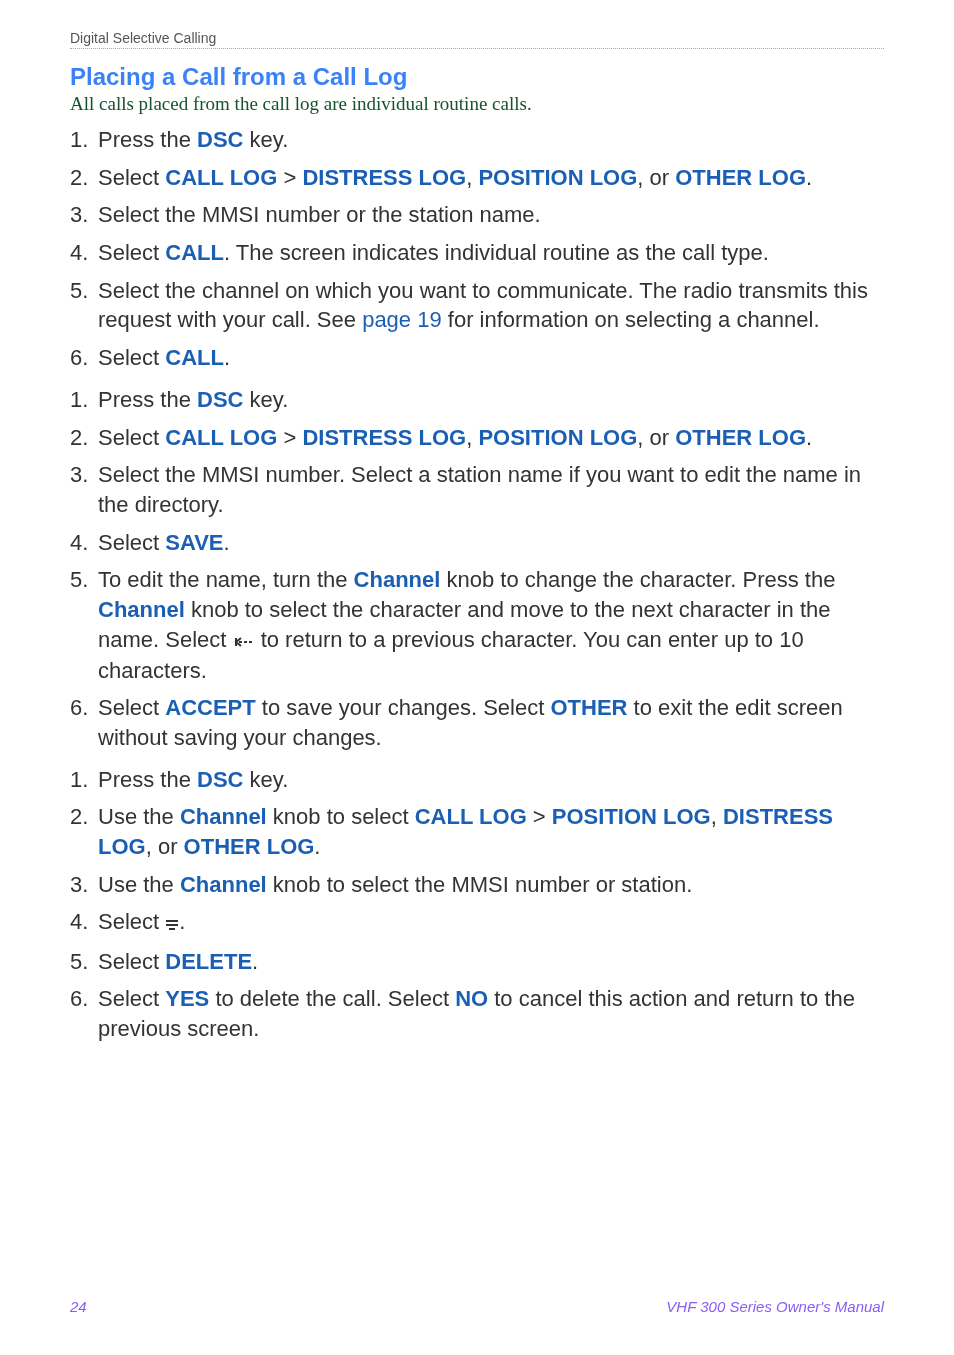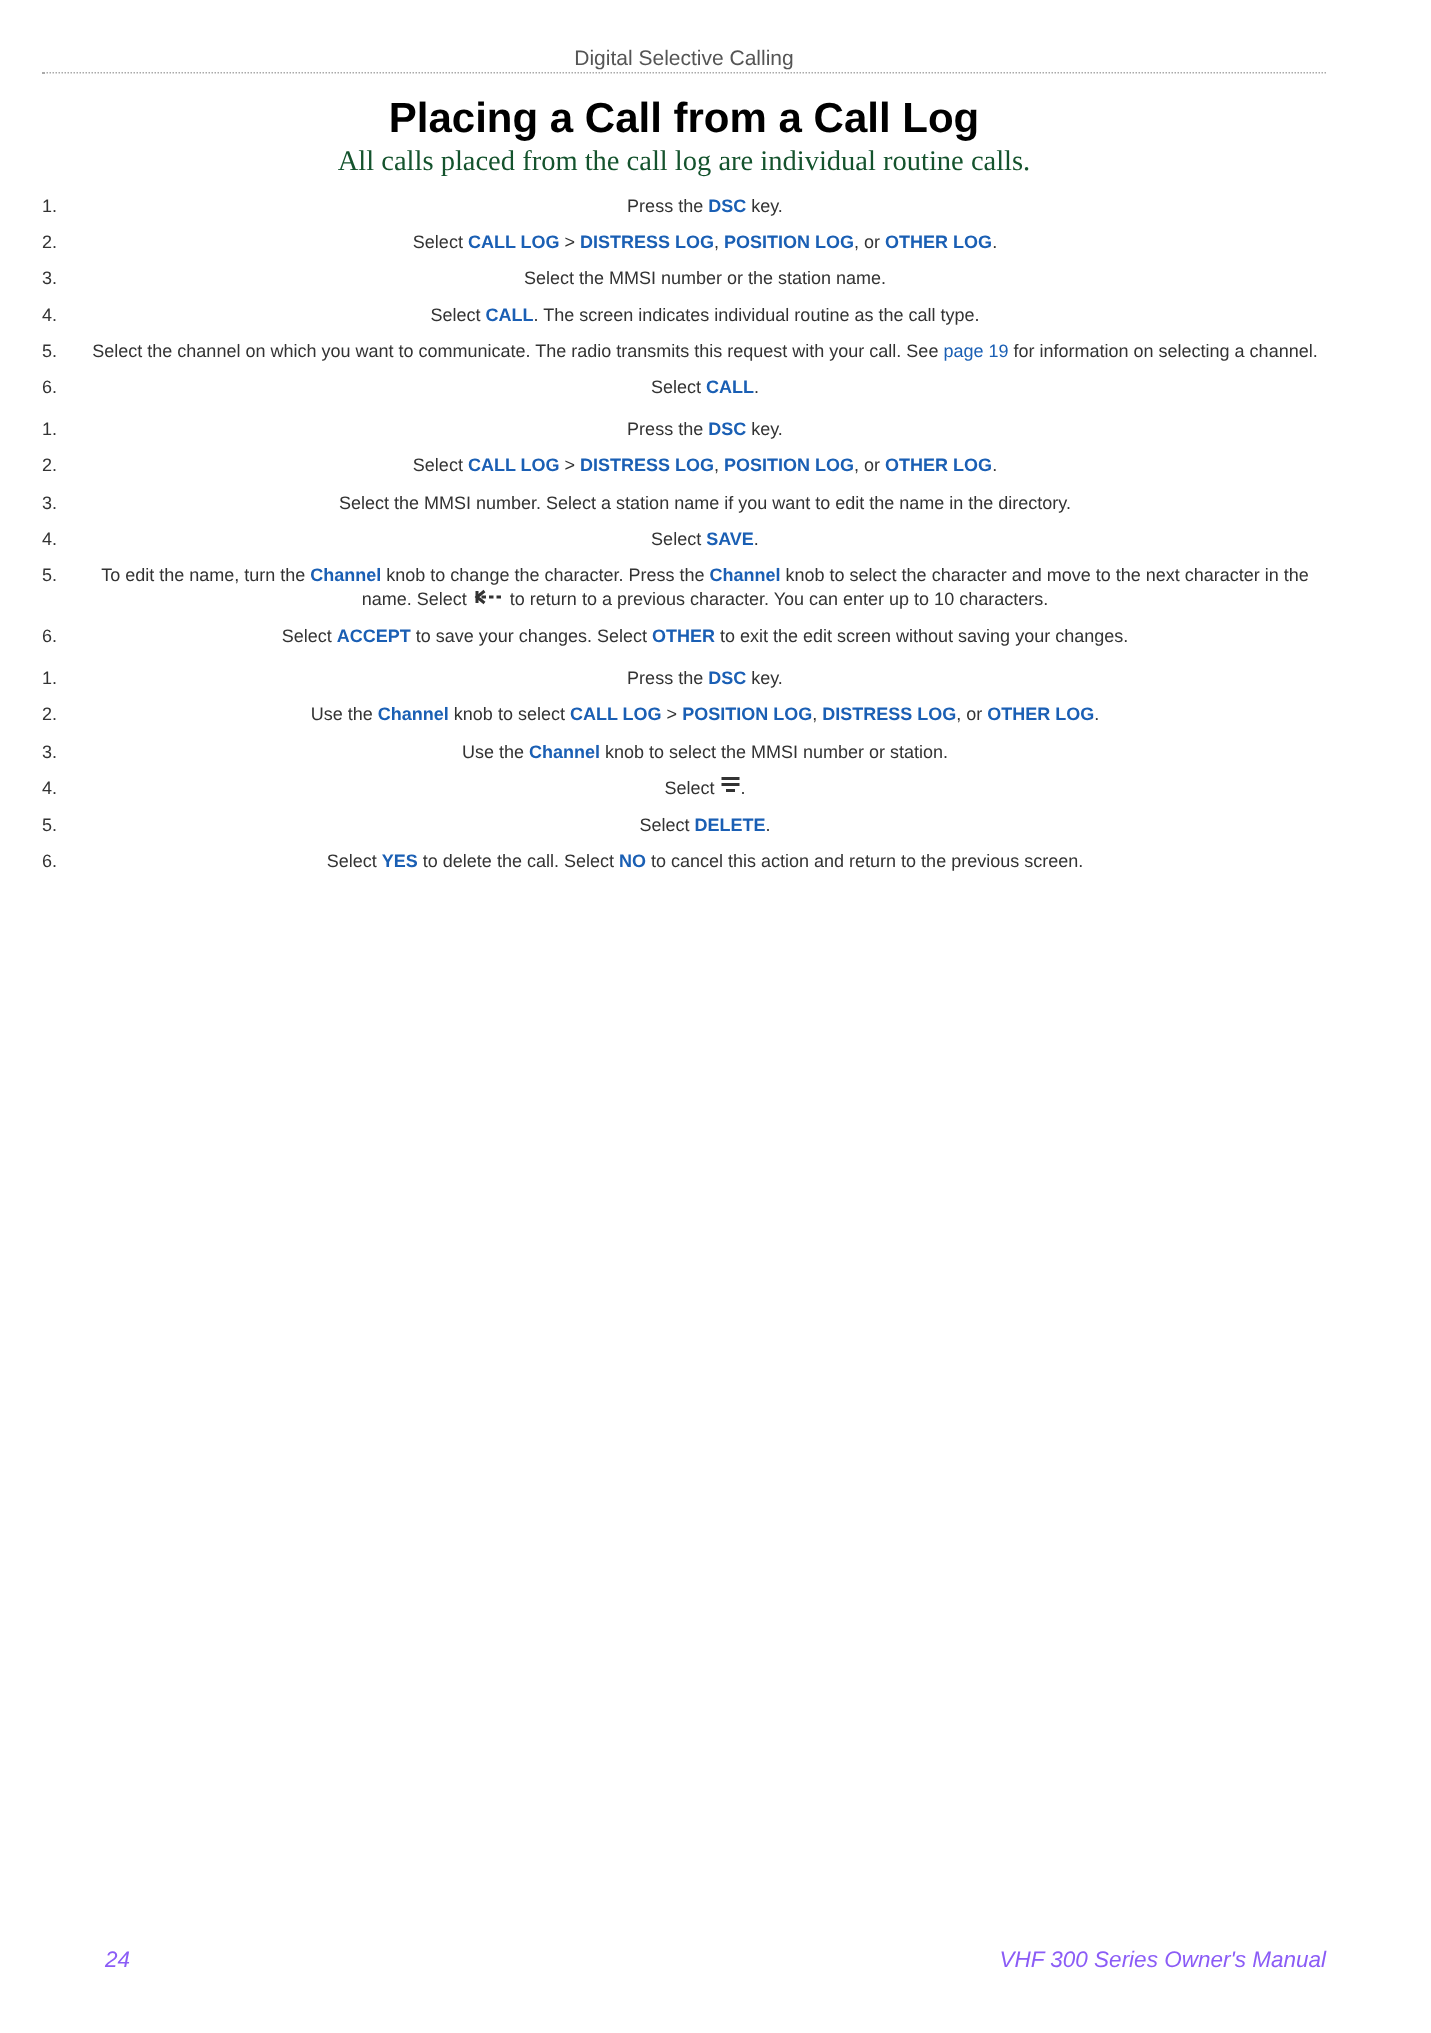--- a/index.html
+++ b/index.html
@@ -5,51 +5,50 @@
   * { margin: 0; padding: 0; box-sizing: border-box; }
   body {
     font-family: Arial, Helvetica, sans-serif;
     width: 954px;
     height: 1355px;
     background: #fff;
     position: relative;
     color: #333;
   }
   .page {
-    padding: 30px 70px 0 28px;
-    text-align: center;
+    padding: 30px 70px 0 70px;
   }
   .running-head {
     font-size: 14px;
     color: #555;
     border-bottom: 1px dotted #aaa;
     padding-bottom: 2px;
     margin-bottom: 14px;
   }
   h2 {
-    font-size: 28px;
+    font-size: 24px;
     font-weight: bold;
-    color: #000000;
+    color: #3b82f6;
     margin-top: 6px;
     margin-bottom: 2px;
   }
   .intro {
     font-family: Georgia, "Times New Roman", serif;
     font-size: 19px;
     color: #14532d;
     margin-bottom: 10px;
   }
   ol {
     list-style: none;
     counter-reset: item;
     margin-bottom: 12px;
   }
   ol li {
     counter-increment: item;
-    font-size: 12px;
+    font-size: 22px;
     color: #333;
     line-height: 1.35;
     padding-left: 28px;
     position: relative;
     margin-bottom: 8px;
   }
   ol li::before {
     content: counter(item) ".";
     position: absolute;
     left: 0;

